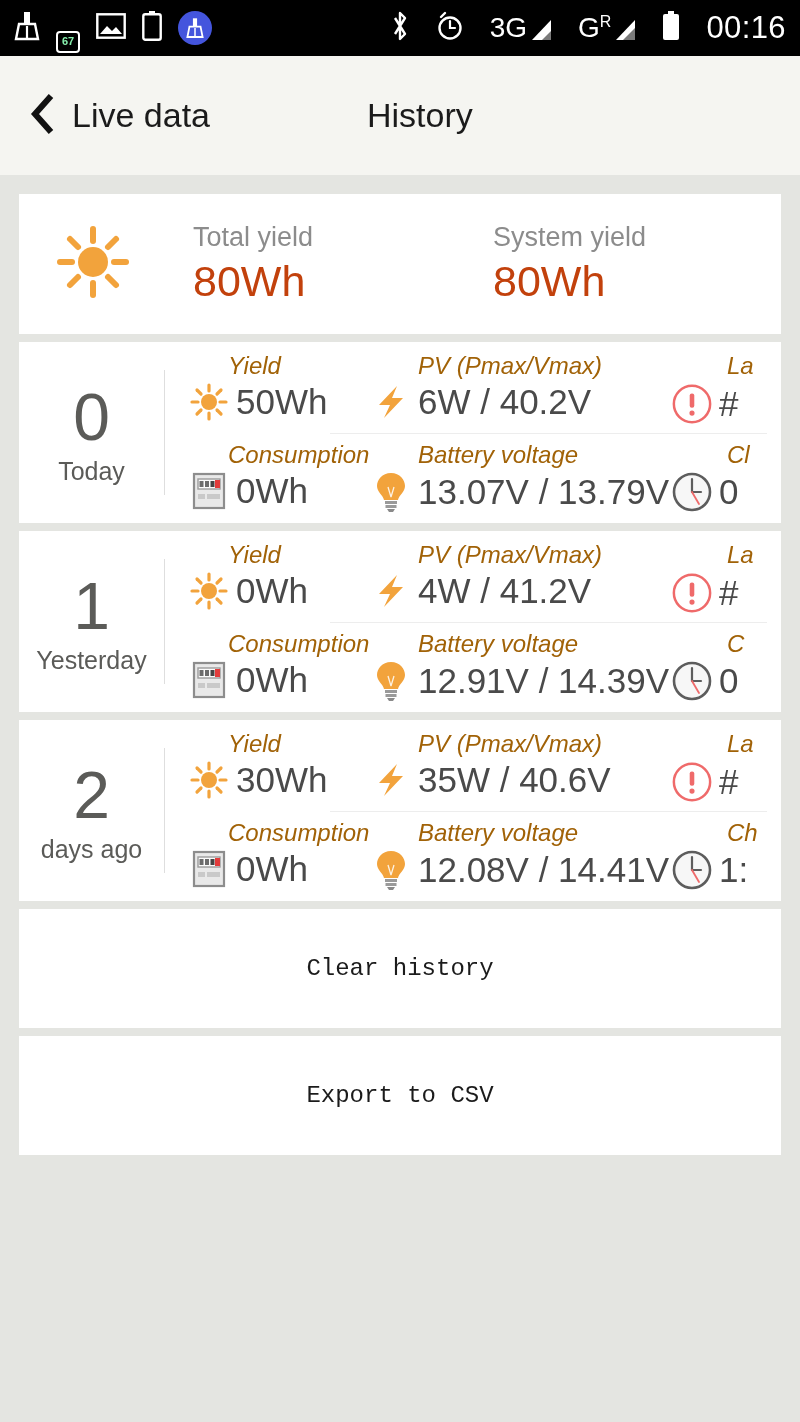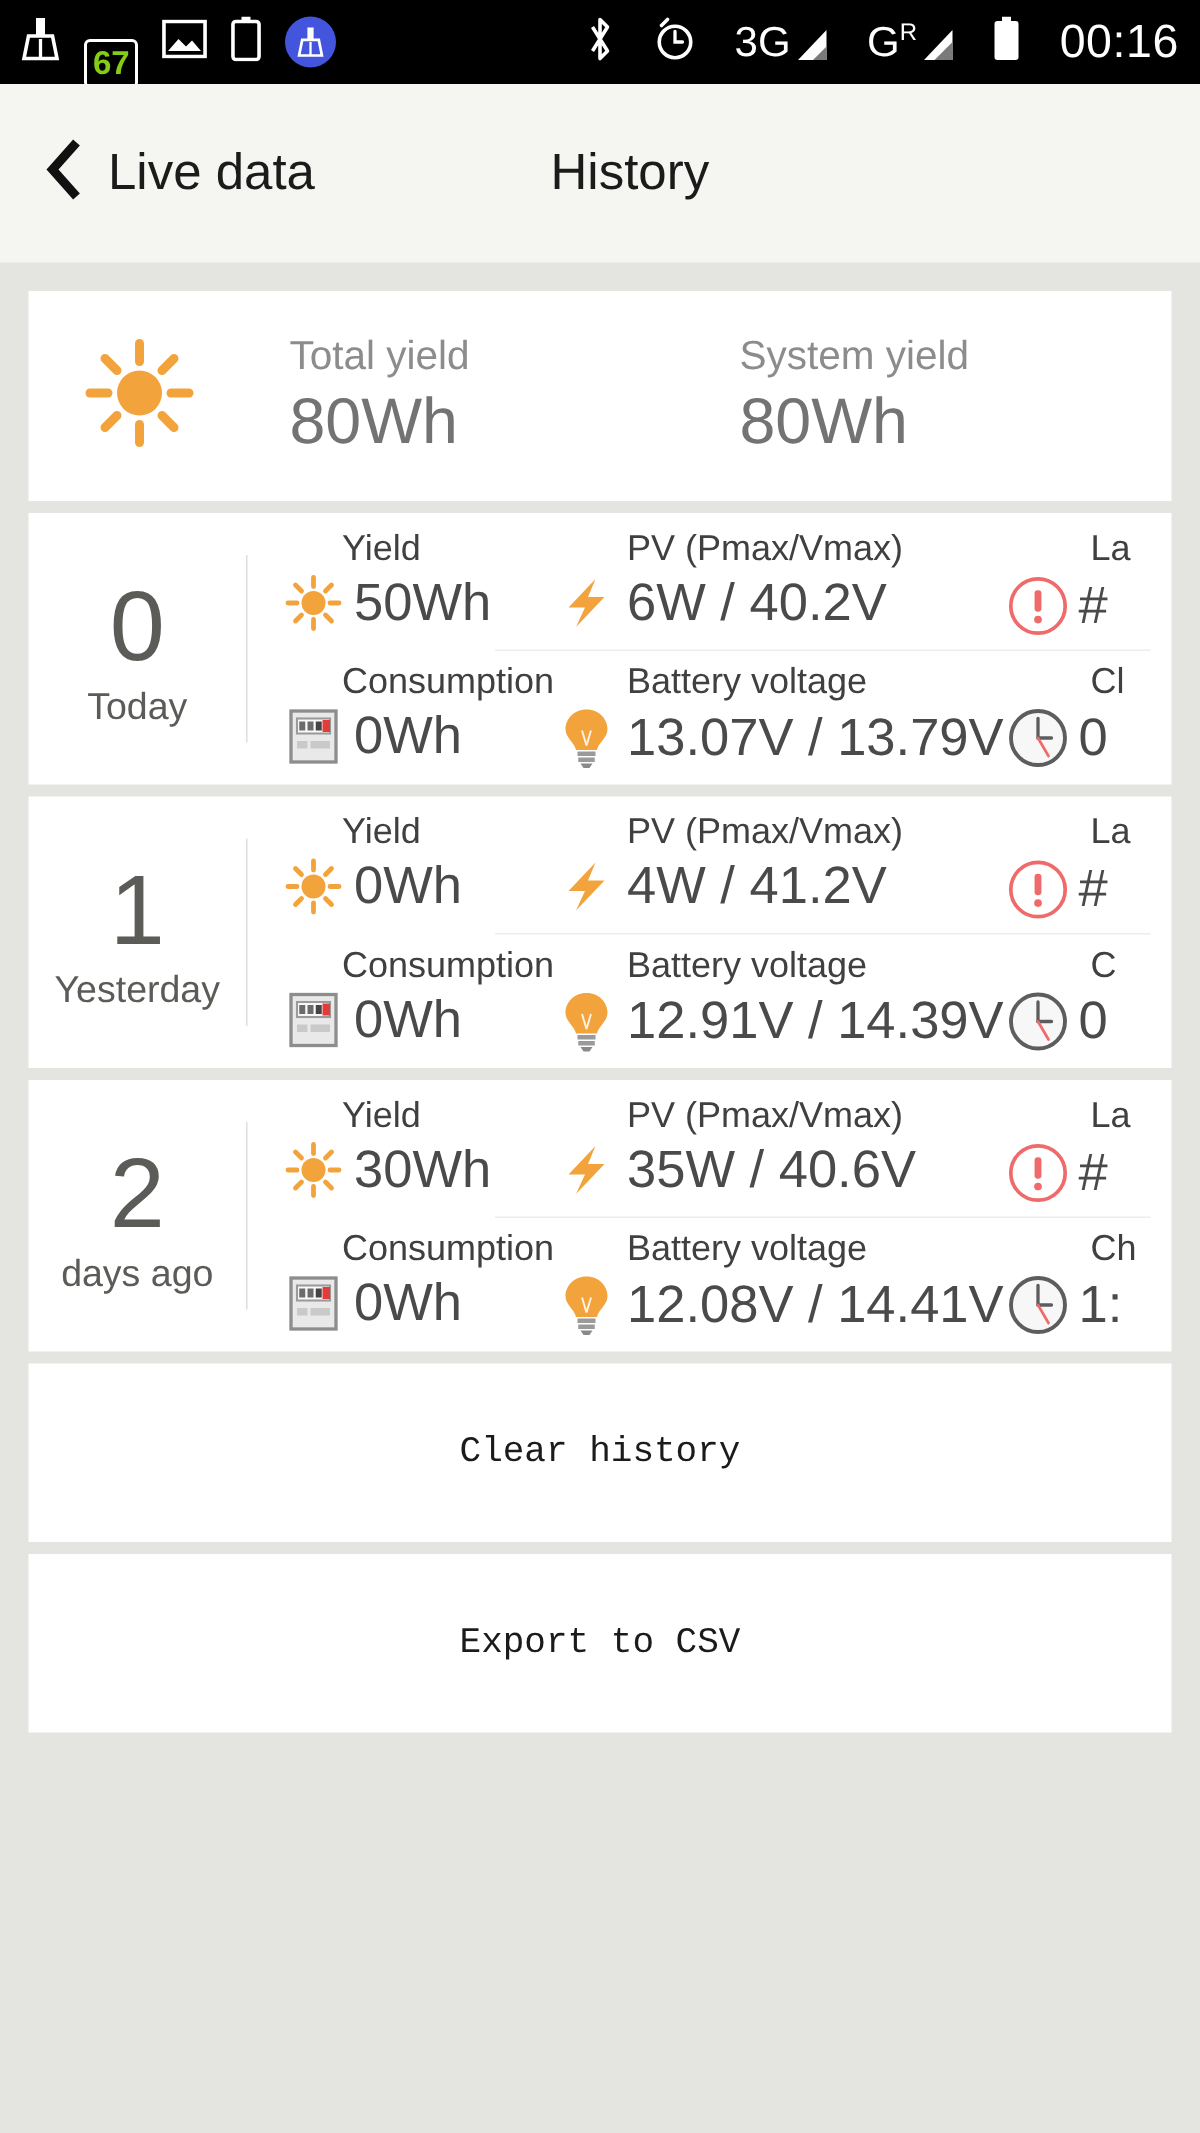--- a/index.html
+++ b/index.html
@@ -28,22 +28,22 @@
   .status-left, .status-right {
     display: flex;
     align-items: center;
   }
   .status-left > * { margin-right: 16px; }
   .status-right > * { margin-left: 26px; }
   .sb-ico { display: block; }
   .sb-badge {
     border: 2.5px solid #ffffff;
     border-radius: 4px;
-    color: #84cc16;
-    font-size: 22px;
+    color: #86efac;
+    font-size: 11px;
     font-weight: bold;
     line-height: 1;
     padding: 3px 4px 4px 4px;
     font-family: "Liberation Sans", sans-serif;
     margin-top: 28px;
   }
   .sb-circle {
     width: 34px; height: 34px;
     background: #4455dd;
     border-radius: 50%;
@@ -118,21 +118,21 @@
   .summary-block { display: flex; flex-direction: column; }
   .summary-block.first { width: 265px; }
   .sum-label {
     font-size: 27px;
     color: #8c8c8c;
     margin-bottom: 4px;
     font-family: "Liberation Sans", sans-serif;
   }
   .sum-value {
     font-size: 43px;
-    color: #737373;
+    color: #c2410c;
     font-family: "Liberation Sans", sans-serif;
   }
 
   
   .day-card {
     height: 181px;
     display: flex;
     margin-bottom: 8px;
     position: relative;
     overflow: hidden;
@@ -189,24 +189,25 @@
   .metric {
     display: flex;
     flex-direction: column;
     box-sizing: border-box;
   }
   .m-yield     { width: 197px; padding-left: 23px; }
   .m-pv        { width: 285px; padding-left: 8px; }
   .m-err       { width: 280px; padding-left: 24px; }
   .metric-label {
     font-size: 24px;
-    color: #404040;
+    color: #a16207;
     margin-bottom: 2px;
     white-space: nowrap;
     font-family: "Liberation Sans", sans-serif;
+    font-style: italic;
   }
   .m-yield .metric-label { padding-left: 40px; }
   .m-pv .metric-label { padding-left: 48px; }
   .m-err .metric-label { padding-left: 56px; }
   .metric-value-wrap {
     display: flex;
     align-items: center;
   }
   .metric-icon {
     width: 42px;

